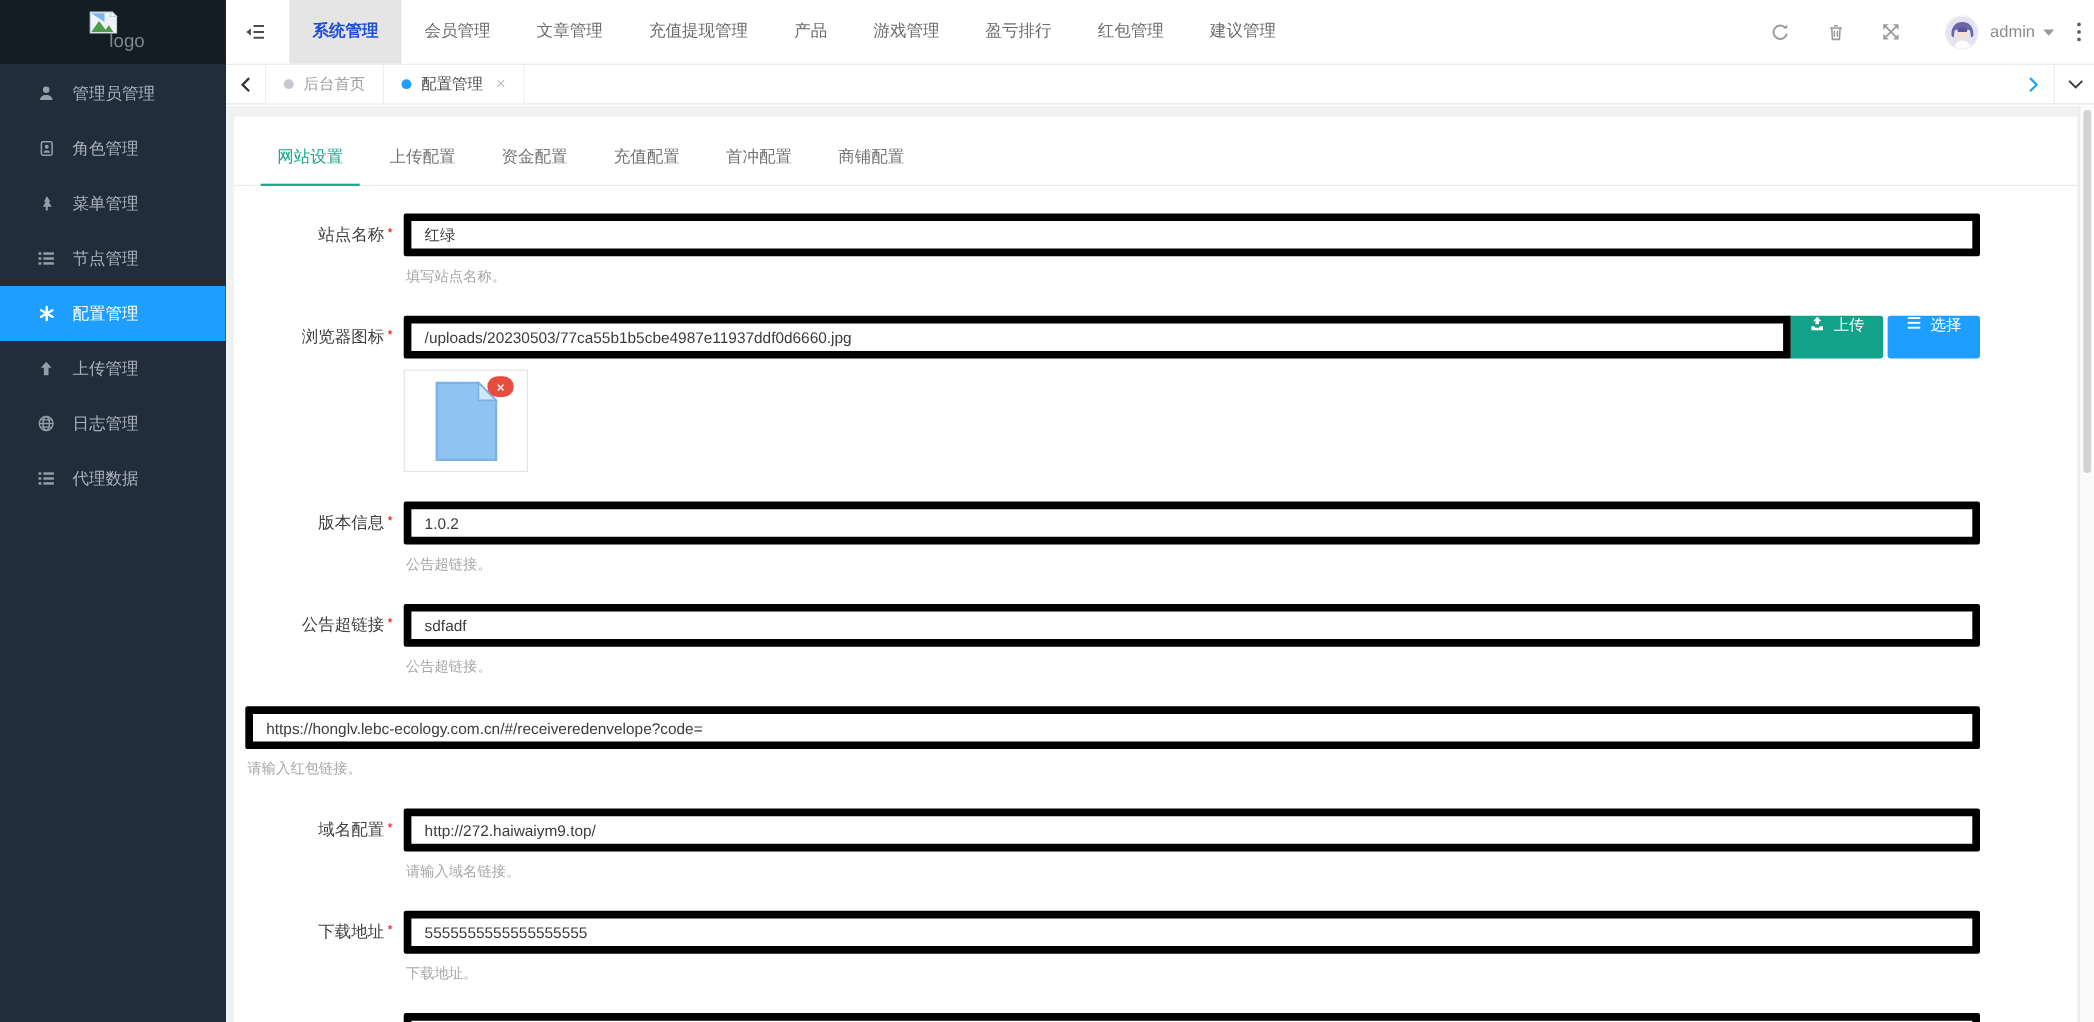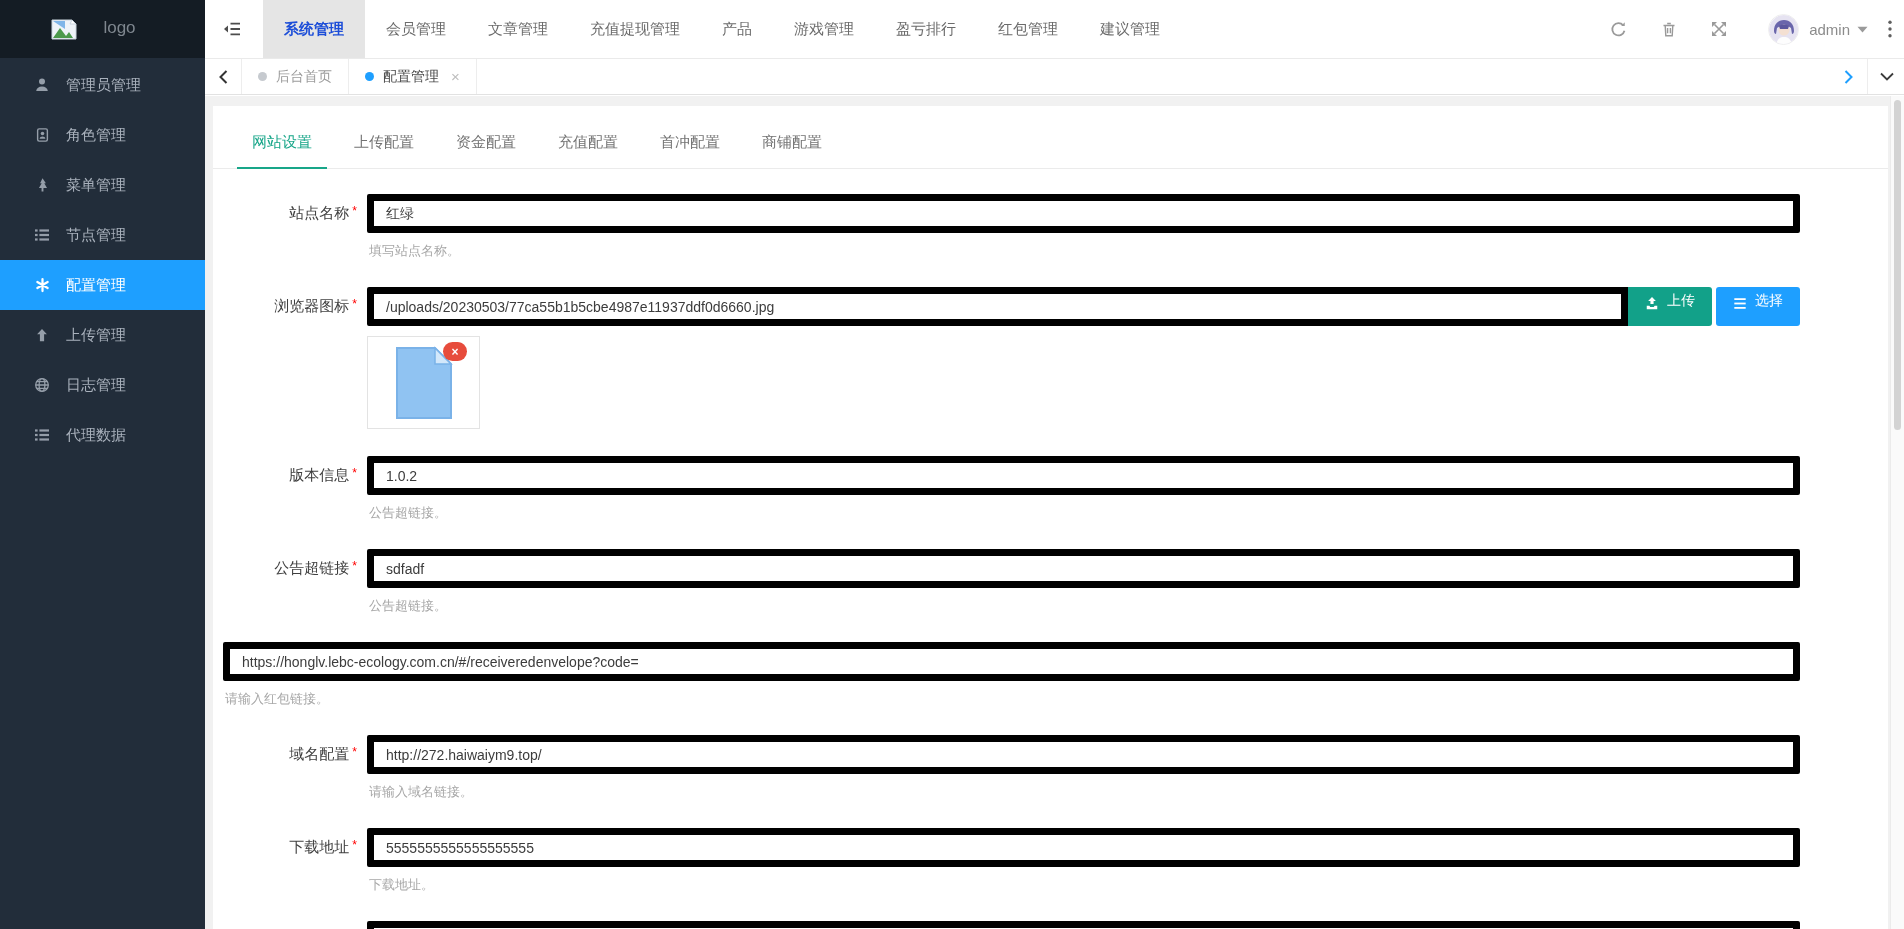--- a/index.html
+++ b/index.html
@@ -1,21 +1,21 @@
 <!DOCTYPE html>
 <html><head>
 <meta charset="utf-8">
 <style>
   *{margin:0;padding:0;box-sizing:border-box;font-family:"Liberation Sans","DejaVu Sans",sans-serif;}
   html,body{width:1904px;height:929px;overflow:hidden;background:#fff;}
   svg{display:block}
 
   
   .sidebar{position:fixed;left:0;top:0;width:205px;height:929px;background:#222d3a;z-index:5}
-  .logo{height:58px;background:#141c24;display:flex;flex-direction:row;align-items:center;justify-content:center;cursor:pointer}
+  .logo{height:58px;background:#141c24;display:flex;flex-direction:column;align-items:center;justify-content:center;cursor:pointer}
   .logo-ic{margin-left:-18px}
   .logo-text{color:#7e868e;font-size:17px;margin:-3px 0 0 26px}
   .menu{padding-top:2px}
   .menu-item{height:50px;display:flex;align-items:center;padding-left:33px;gap:15px;color:#a9b1bc;font-size:15px;cursor:pointer}
   .menu-item .icn{width:18px;display:flex;justify-content:center;color:#959ea9}
   .menu-item.active{background:#1E9FFF;color:#fff}
   .menu-item.active .icn{color:#fff}
 
   
   .topbar{position:fixed;left:205px;top:0;right:0;height:58px;background:#fff;display:flex;align-items:center;z-index:4}
@@ -54,21 +54,21 @@
 
   .form{padding:25px 0 0 10px}
   .frow{display:flex;margin-bottom:27px}
   .flabel{width:144px;text-align:right;padding-right:10px;padding-top:10px;font-size:15px;color:#3f3f3f;white-space:nowrap}
   .star{color:#f00;font-size:12px;margin-left:3px;vertical-align:3px}
   .fcontrol{flex:1;margin-right:88px;min-width:0}
   input.txt{width:100%;height:39px;border:7px solid #000000;border-radius:2px;padding:0 12px;font-size:14px;color:#3c3c3c;background:#fff;outline:none}
   .help{margin-top:9px;font-size:13px;color:#a7a7a7;padding-left:2px}
   .igroup{display:flex}
   .igroup input.txt{flex:1;border-radius:2px 0 0 2px}
-  .btn{height:39px;display:flex;align-items:flex-end;gap:8px;padding:16px 17px;color:#fff;font-size:14px;border:none;cursor:pointer;white-space:nowrap}
+  .btn{height:39px;display:flex;align-items:flex-start;gap:8px;padding:0 17px;color:#fff;font-size:14px;border:none;cursor:pointer;white-space:nowrap}
   .btn-upload{background:#12A189;border-radius:0 3px 3px 0}
   .btn-choose{background:#1E9FFF;border-radius:3px;margin-left:4px}
   .thumb-box{width:113px;height:93px;border:1px solid #e3e3e3;margin-top:10px;position:relative;display:flex;align-items:center;justify-content:center;background:#fff;cursor:pointer}
   .del-badge{position:absolute;top:5px;right:12px;width:24px;height:19px;background:#E74C3C;border-radius:10px;color:#fff;font-size:12px;font-weight:bold;display:flex;align-items:center;justify-content:center;cursor:pointer;line-height:1}
 </style>
 </head>
 <body>
 
 <div class="sidebar">
   <div class="logo">

